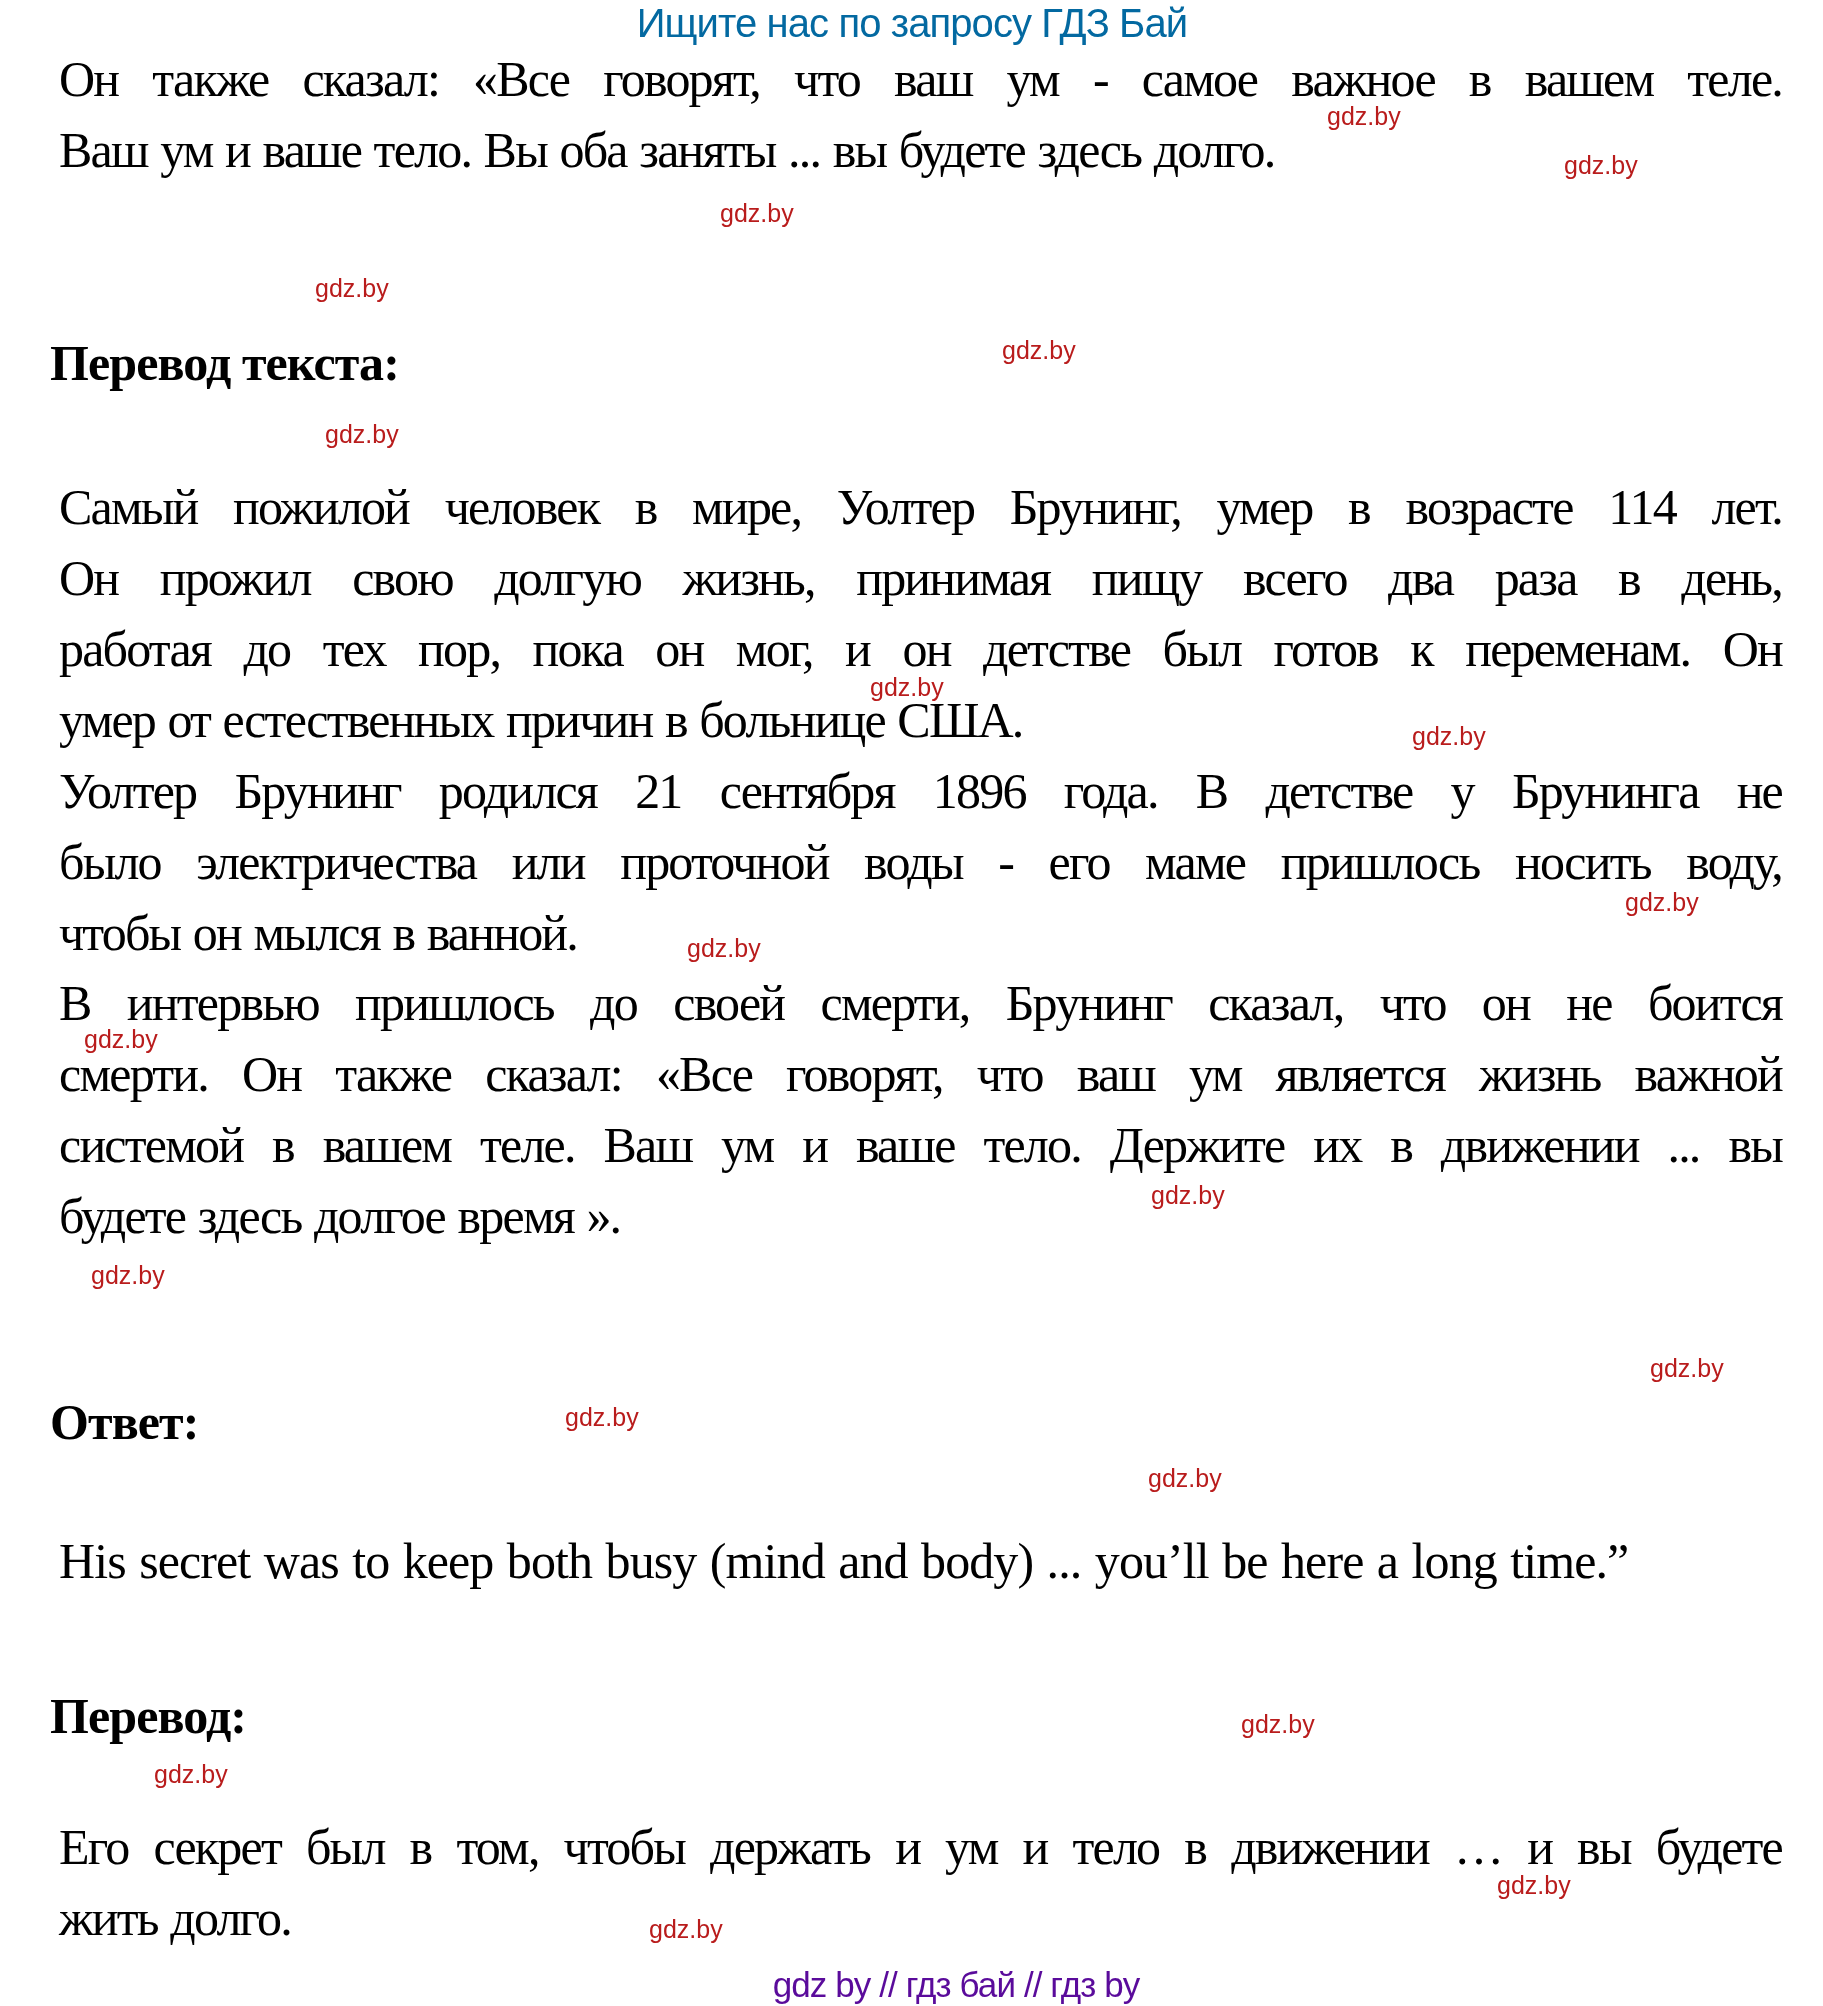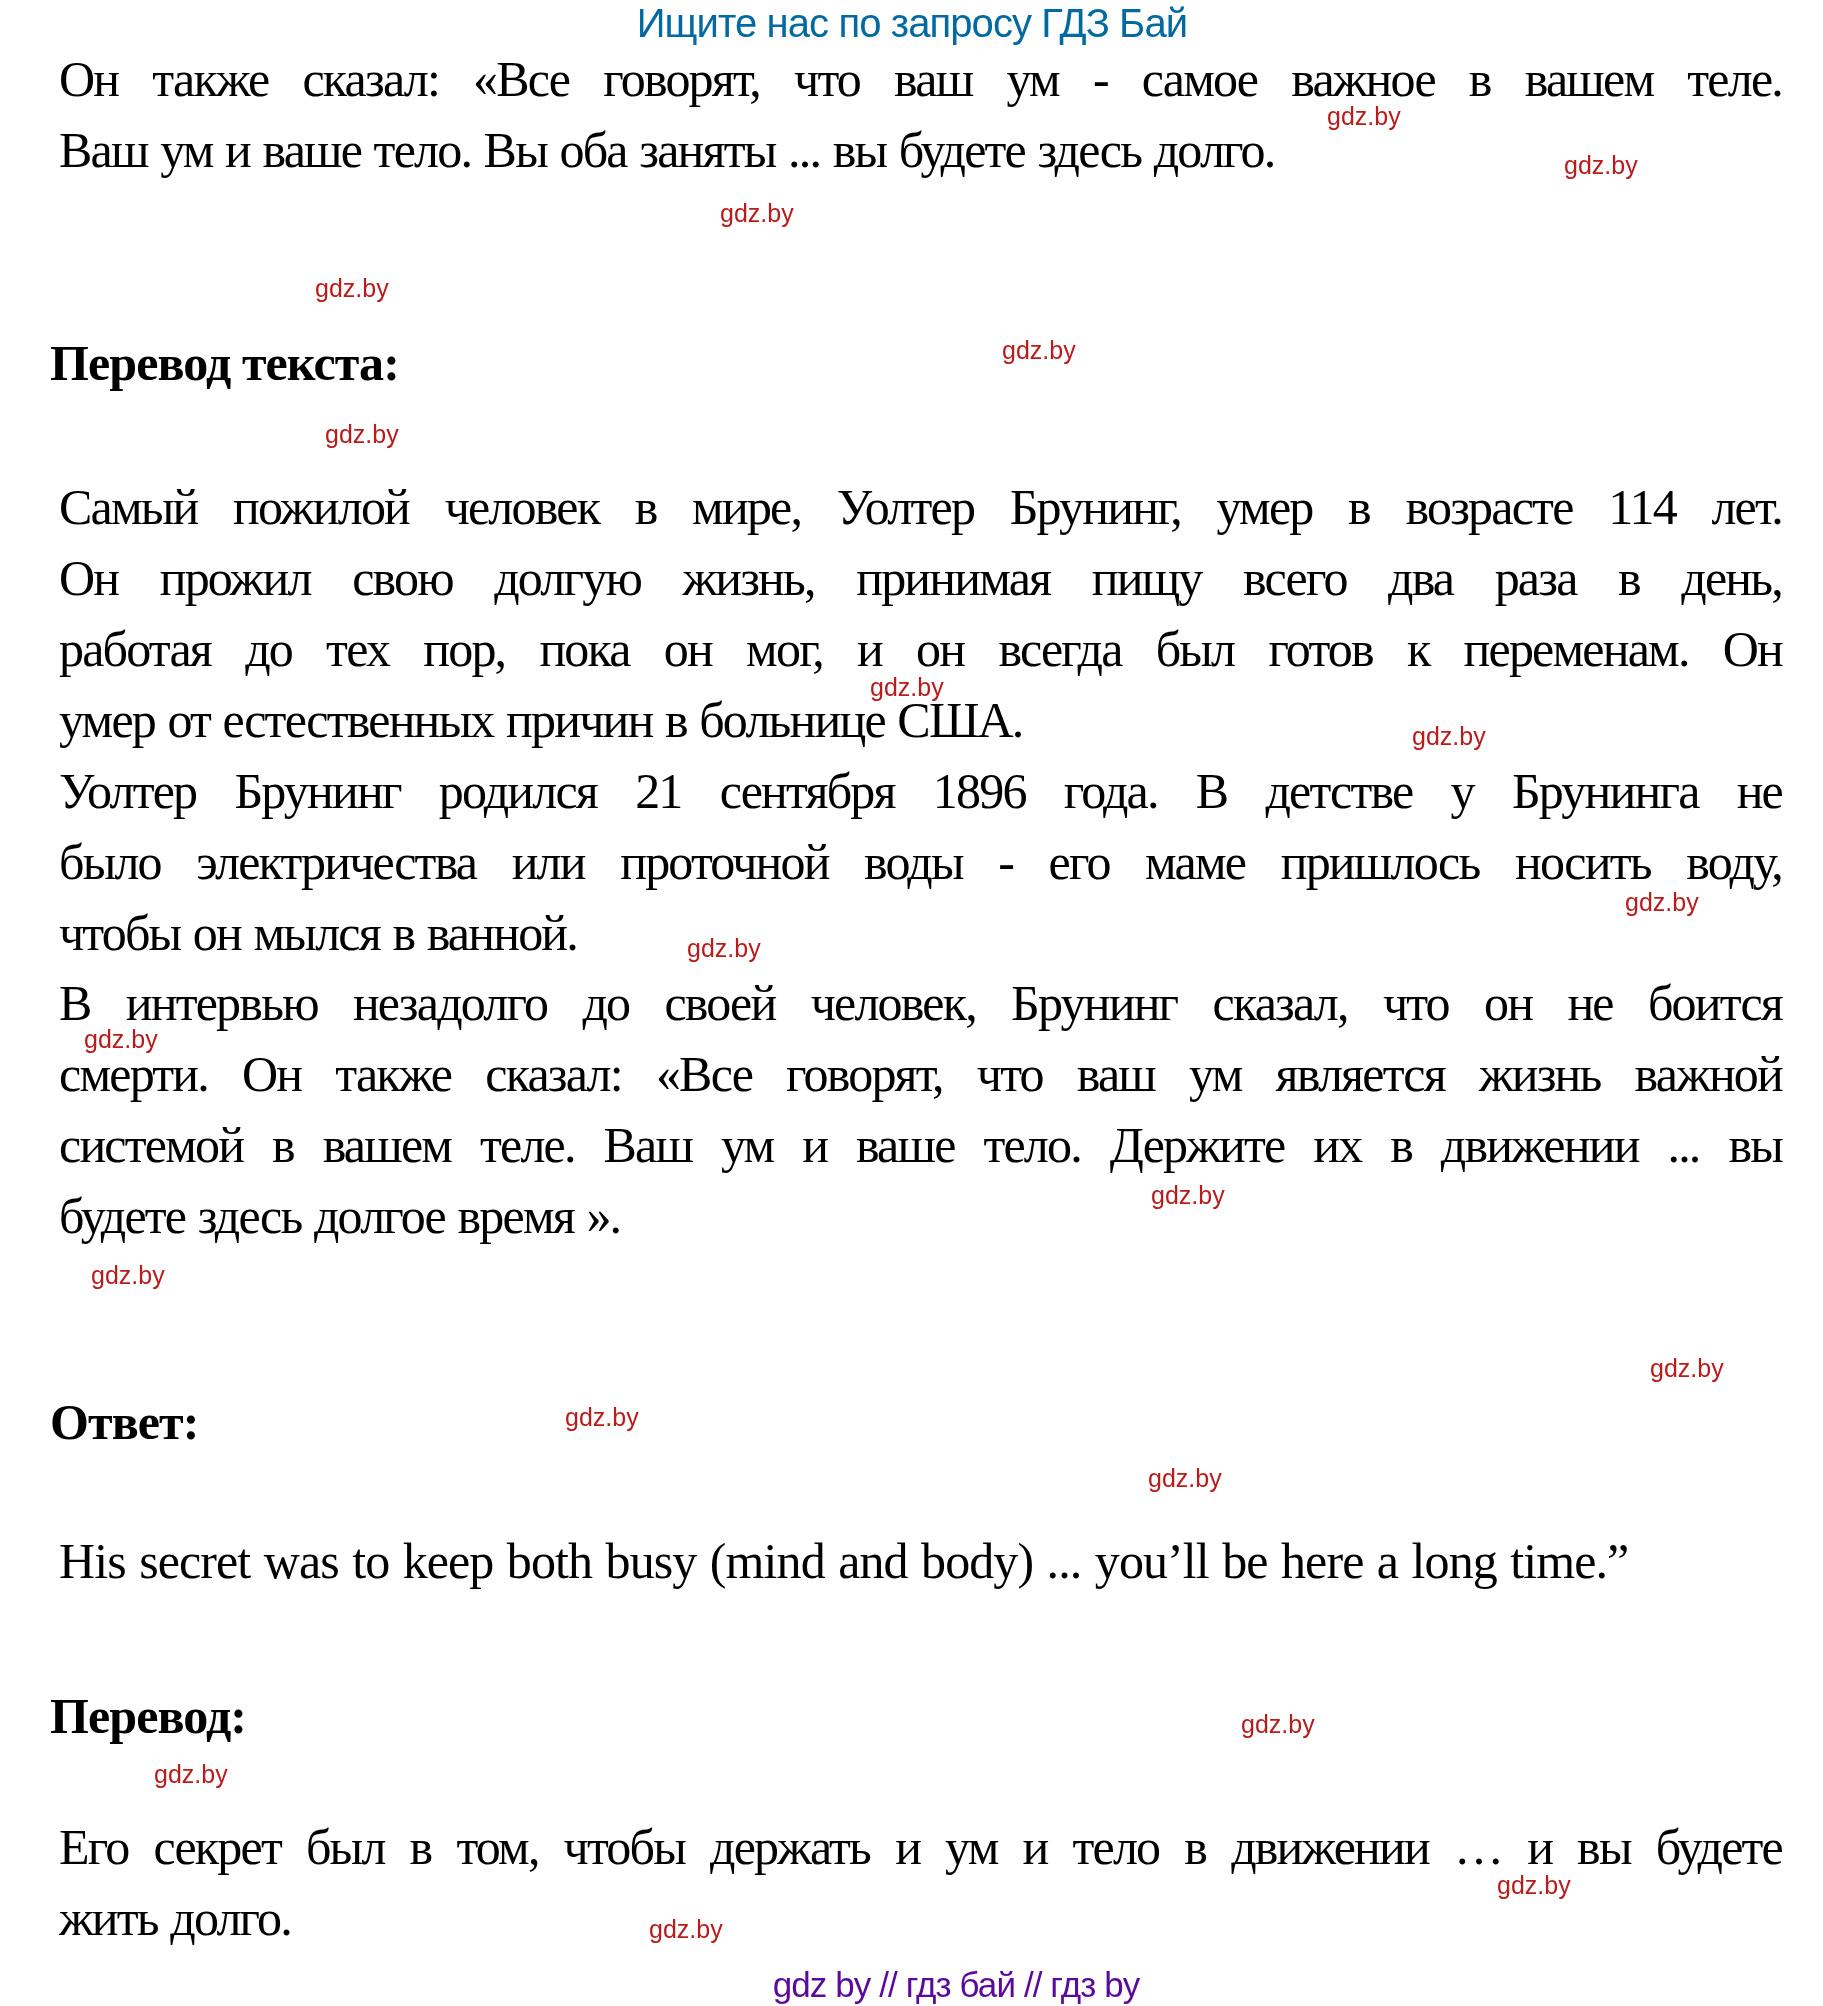--- a/index.html
+++ b/index.html
@@ -75,32 +75,32 @@
   <div class="para" style="top:44px">
     <div class="line j">Он также сказал: «Все говорят, что ваш ум - самое важное в вашем теле.</div>
     <div class="line">Ваш ум и ваше тело. Вы оба заняты ... вы будете здесь долго.</div>
   </div>
 
   <div class="heading" style="top:328px">Перевод текста:</div>
 
   <div class="para" style="top:472px">
     <div class="line j">Самый пожилой человек в мире, Уолтер Брунинг, умер в возрасте 114 лет.</div>
     <div class="line j">Он прожил свою долгую жизнь, принимая пищу всего два раза в день,</div>
-    <div class="line j">работая до тех пор, пока он мог, и он всегда был готов к переменам. Он</div>
+    <div class="line j">работая до тех пор, пока он мог, и он детстве был готов к переменам. Он</div>
     <div class="line">умер от естественных причин в больнице США.</div>
   </div>
 
   <div class="para" style="top:756px">
     <div class="line j">Уолтер Брунинг родился 21 сентября 1896 года. В детстве у Брунинга не</div>
     <div class="line j">было электричества или проточной воды - его маме пришлось носить воду,</div>
     <div class="line">чтобы он мылся в ванной.</div>
   </div>
 
   <div class="para" style="top:968px">
-    <div class="line j">В интервью незадолго до своей человек, Брунинг сказал, что он не боится</div>
+    <div class="line j">В интервью пришлось до своей смерти, Брунинг сказал, что он не боится</div>
     <div class="line j">смерти. Он также сказал: «Все говорят, что ваш ум является жизнь важной</div>
     <div class="line j">системой в вашем теле. Ваш ум и ваше тело. Держите  их в движении ... вы</div>
     <div class="line">будете здесь долгое время ».</div>
   </div>
 
   <div class="heading" style="top:1387px">Ответ:</div>
 
   <div class="para" style="top:1526px; letter-spacing:-0.9px">
     <div class="line">His secret was  to keep both busy (mind and body) ... you’ll be here a long time.”</div>
   </div>

